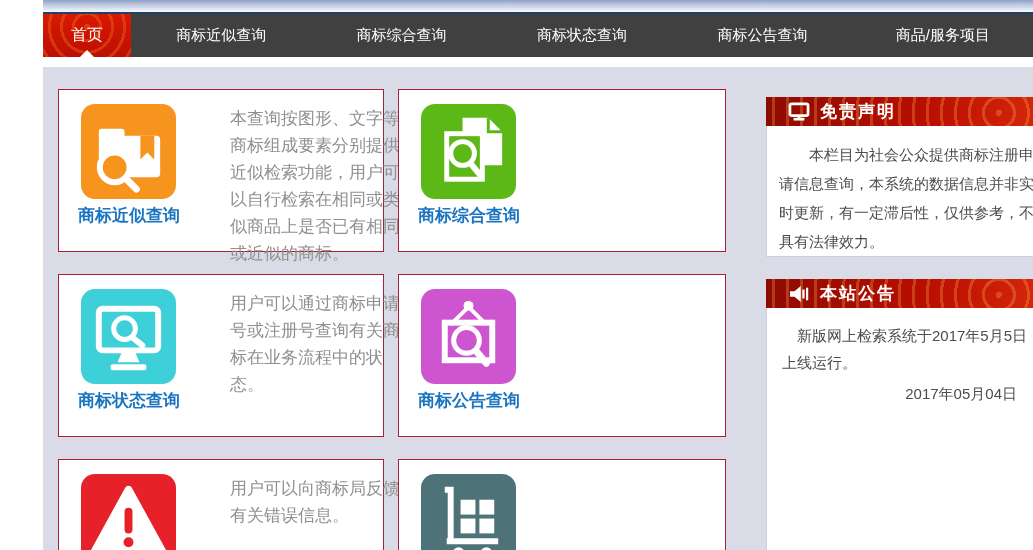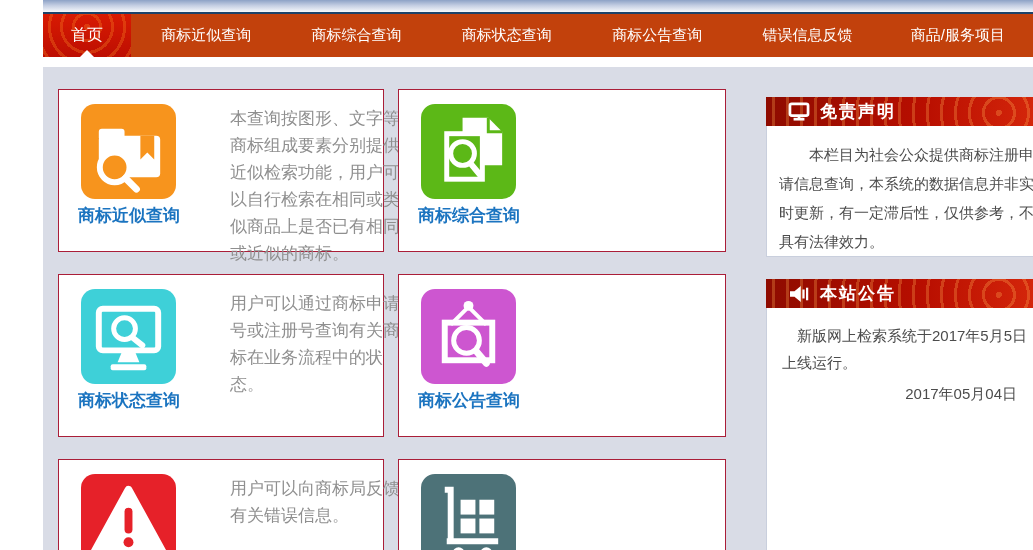--- a/index.html
+++ b/index.html
@@ -6,21 +6,21 @@
   html,body { background:#fff; }
   body { font-family:"Liberation Sans", sans-serif; }
   .page { position:relative; width:1033px; height:550px; overflow:hidden; background:#fff; }
 
   
   .banner-strip { position:absolute; left:43px; right:0; top:0; height:12px;
     background:linear-gradient(180deg,#8da2c6 0%, #c3cde2 45%, #f7f9fc 100%); }
 
   
   .navbar { position:absolute; left:43px; right:0; top:12px; height:45px;
-    background:#c2410c; border-top:2px solid #1d4269; display:flex; }
+    background:#404040; border-top:2px solid #1d4269; display:flex; }
   .nav-item { flex:1; display:flex; align-items:center; justify-content:center;
     color:#fff; font-size:15px; cursor:pointer; position:relative; }
   .nav-item.home { flex:0 0 88px;
     background:
       repeating-radial-gradient(circle at 50% 30%, rgba(255,150,40,.28) 0 3px, rgba(255,150,40,0) 3px 12px),
       linear-gradient(180deg,#d81a02,#bd0e02);
     font-size:16px; }
   .notch { position:absolute; bottom:0; left:50%; margin-left:-7px; width:0; height:0;
     border-left:7px solid transparent; border-right:7px solid transparent; border-bottom:7px solid #fff; }
 
@@ -82,23 +82,20 @@
     <div class="nav-item">
       <span>商标综合查询</span>
     </div>
     <div class="nav-item">
       <span>商标状态查询</span>
     </div>
     <div class="nav-item">
       <span>商标公告查询</span>
     </div>
     <div class="nav-item">
-      <span>错误信息反馈</span>
-    </div>
-    <div class="nav-item">
       <span>商品/服务项目</span>
     </div>
   </nav>
 
   <div class="content-bg"></div>
 
   <div class="cards">
 
     <div class="card">
       <div class="icon-box ic-orange">

